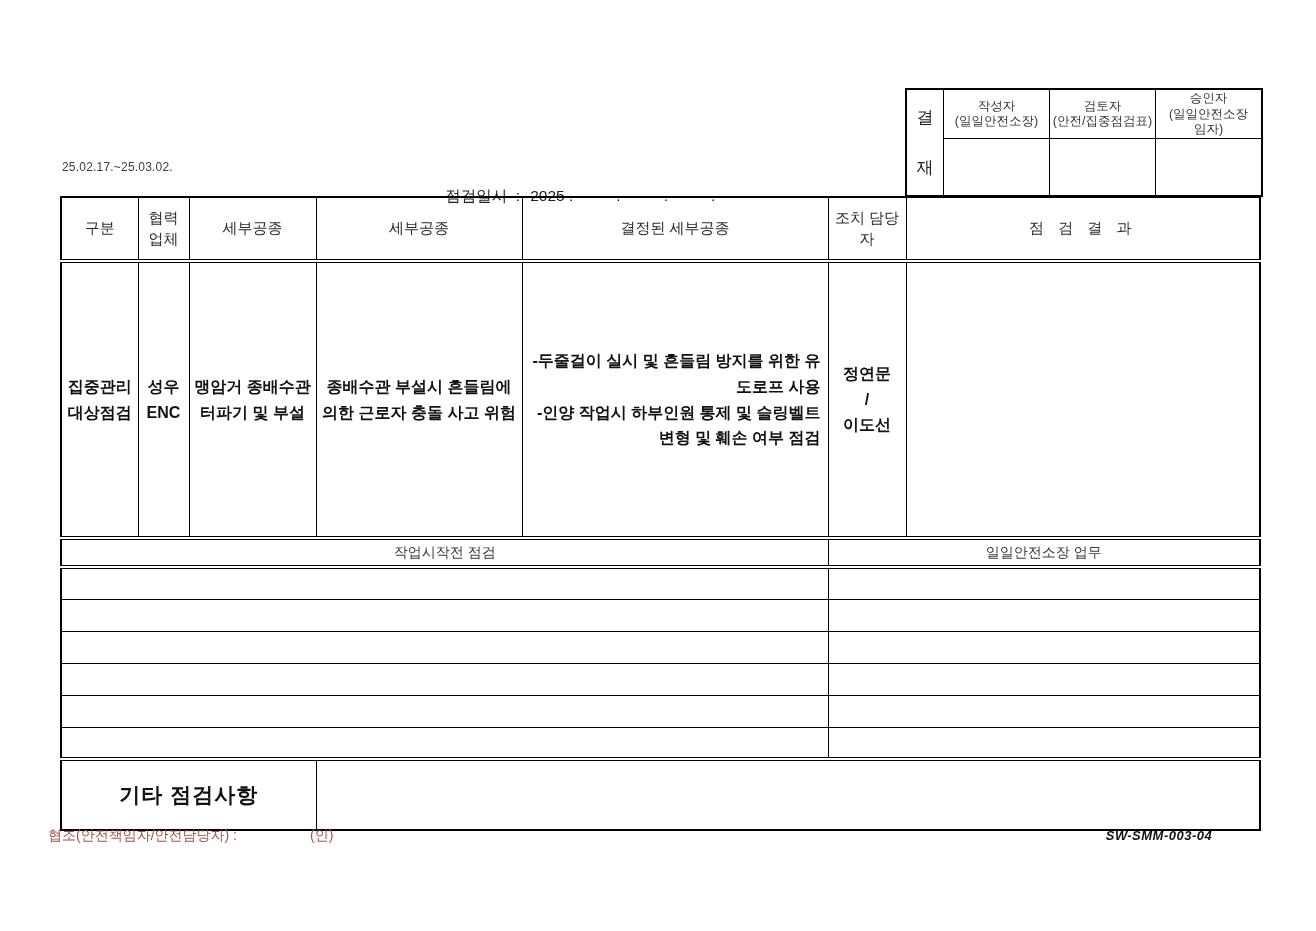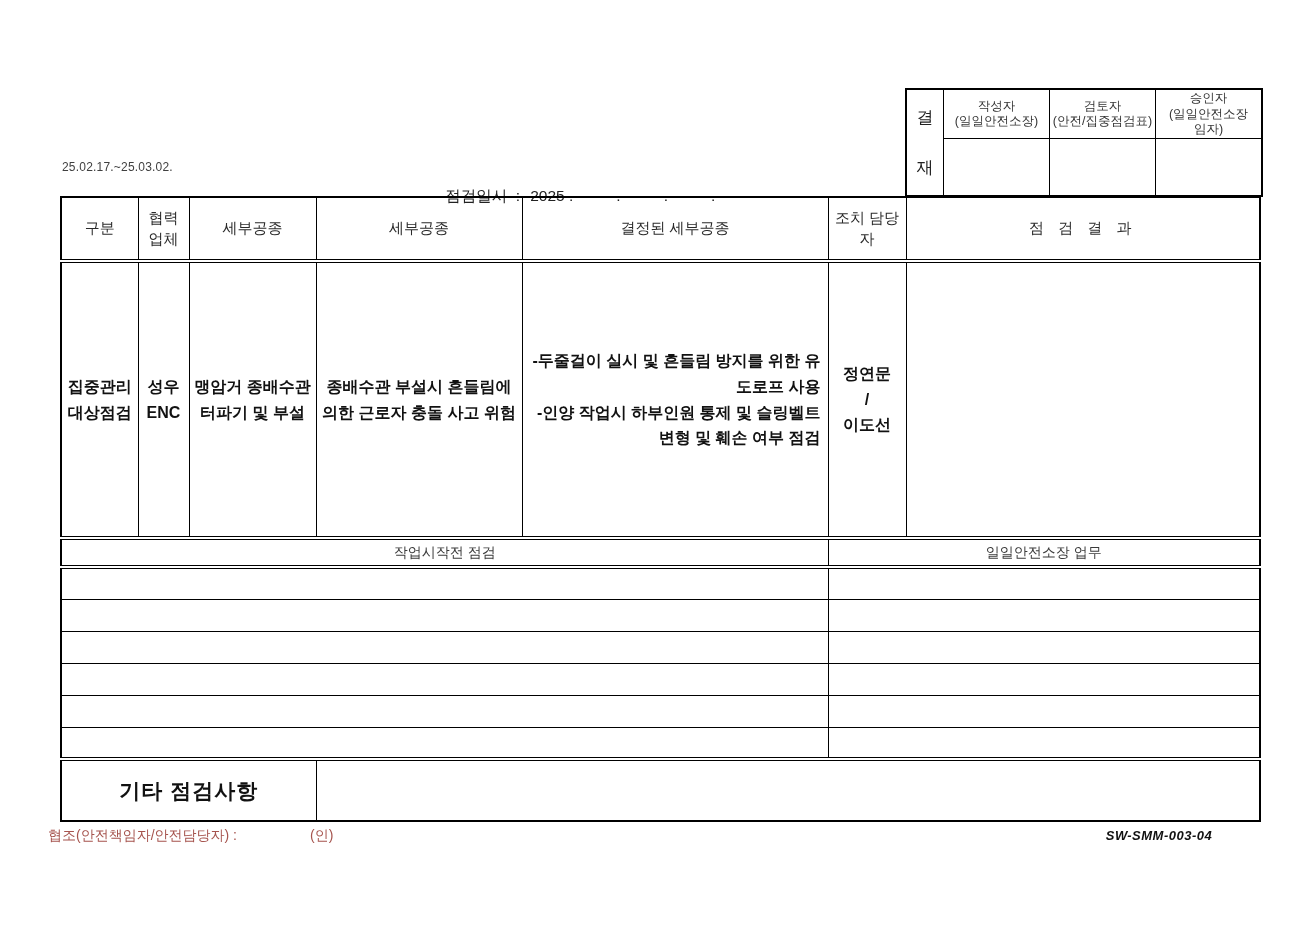--- a/index.html
+++ b/index.html
@@ -77,21 +77,21 @@
   .row-main td.left{text-align:right;padding:0 7px;}
   .row-section{height:29px;}
   .row-section td{
     font-size:14px;color:#3a3a3a;font-weight:normal;
     border-bottom:4px double #000;
     margin-left:20px;
   }
   .row-empty{height:32px;}
   .row-empty td{border-top:1.5px solid #000;border-bottom:1.5px solid #000;}
   .row-empty.last td{border-bottom:4px double #000;}
-  .row-others{height:62px;padding-left:42px;}
+  .row-others{height:71px;padding-left:42px;}
   .row-others .others-label{
     font-size:21px;font-weight:bold;color:#111;letter-spacing:1px;
   }
   
   .coop-note{
     position:absolute;left:48px;top:827px;
     font-size:14px;color:#a6544e;
   }
   .seal-mark{
     position:absolute;left:310px;top:827px;

